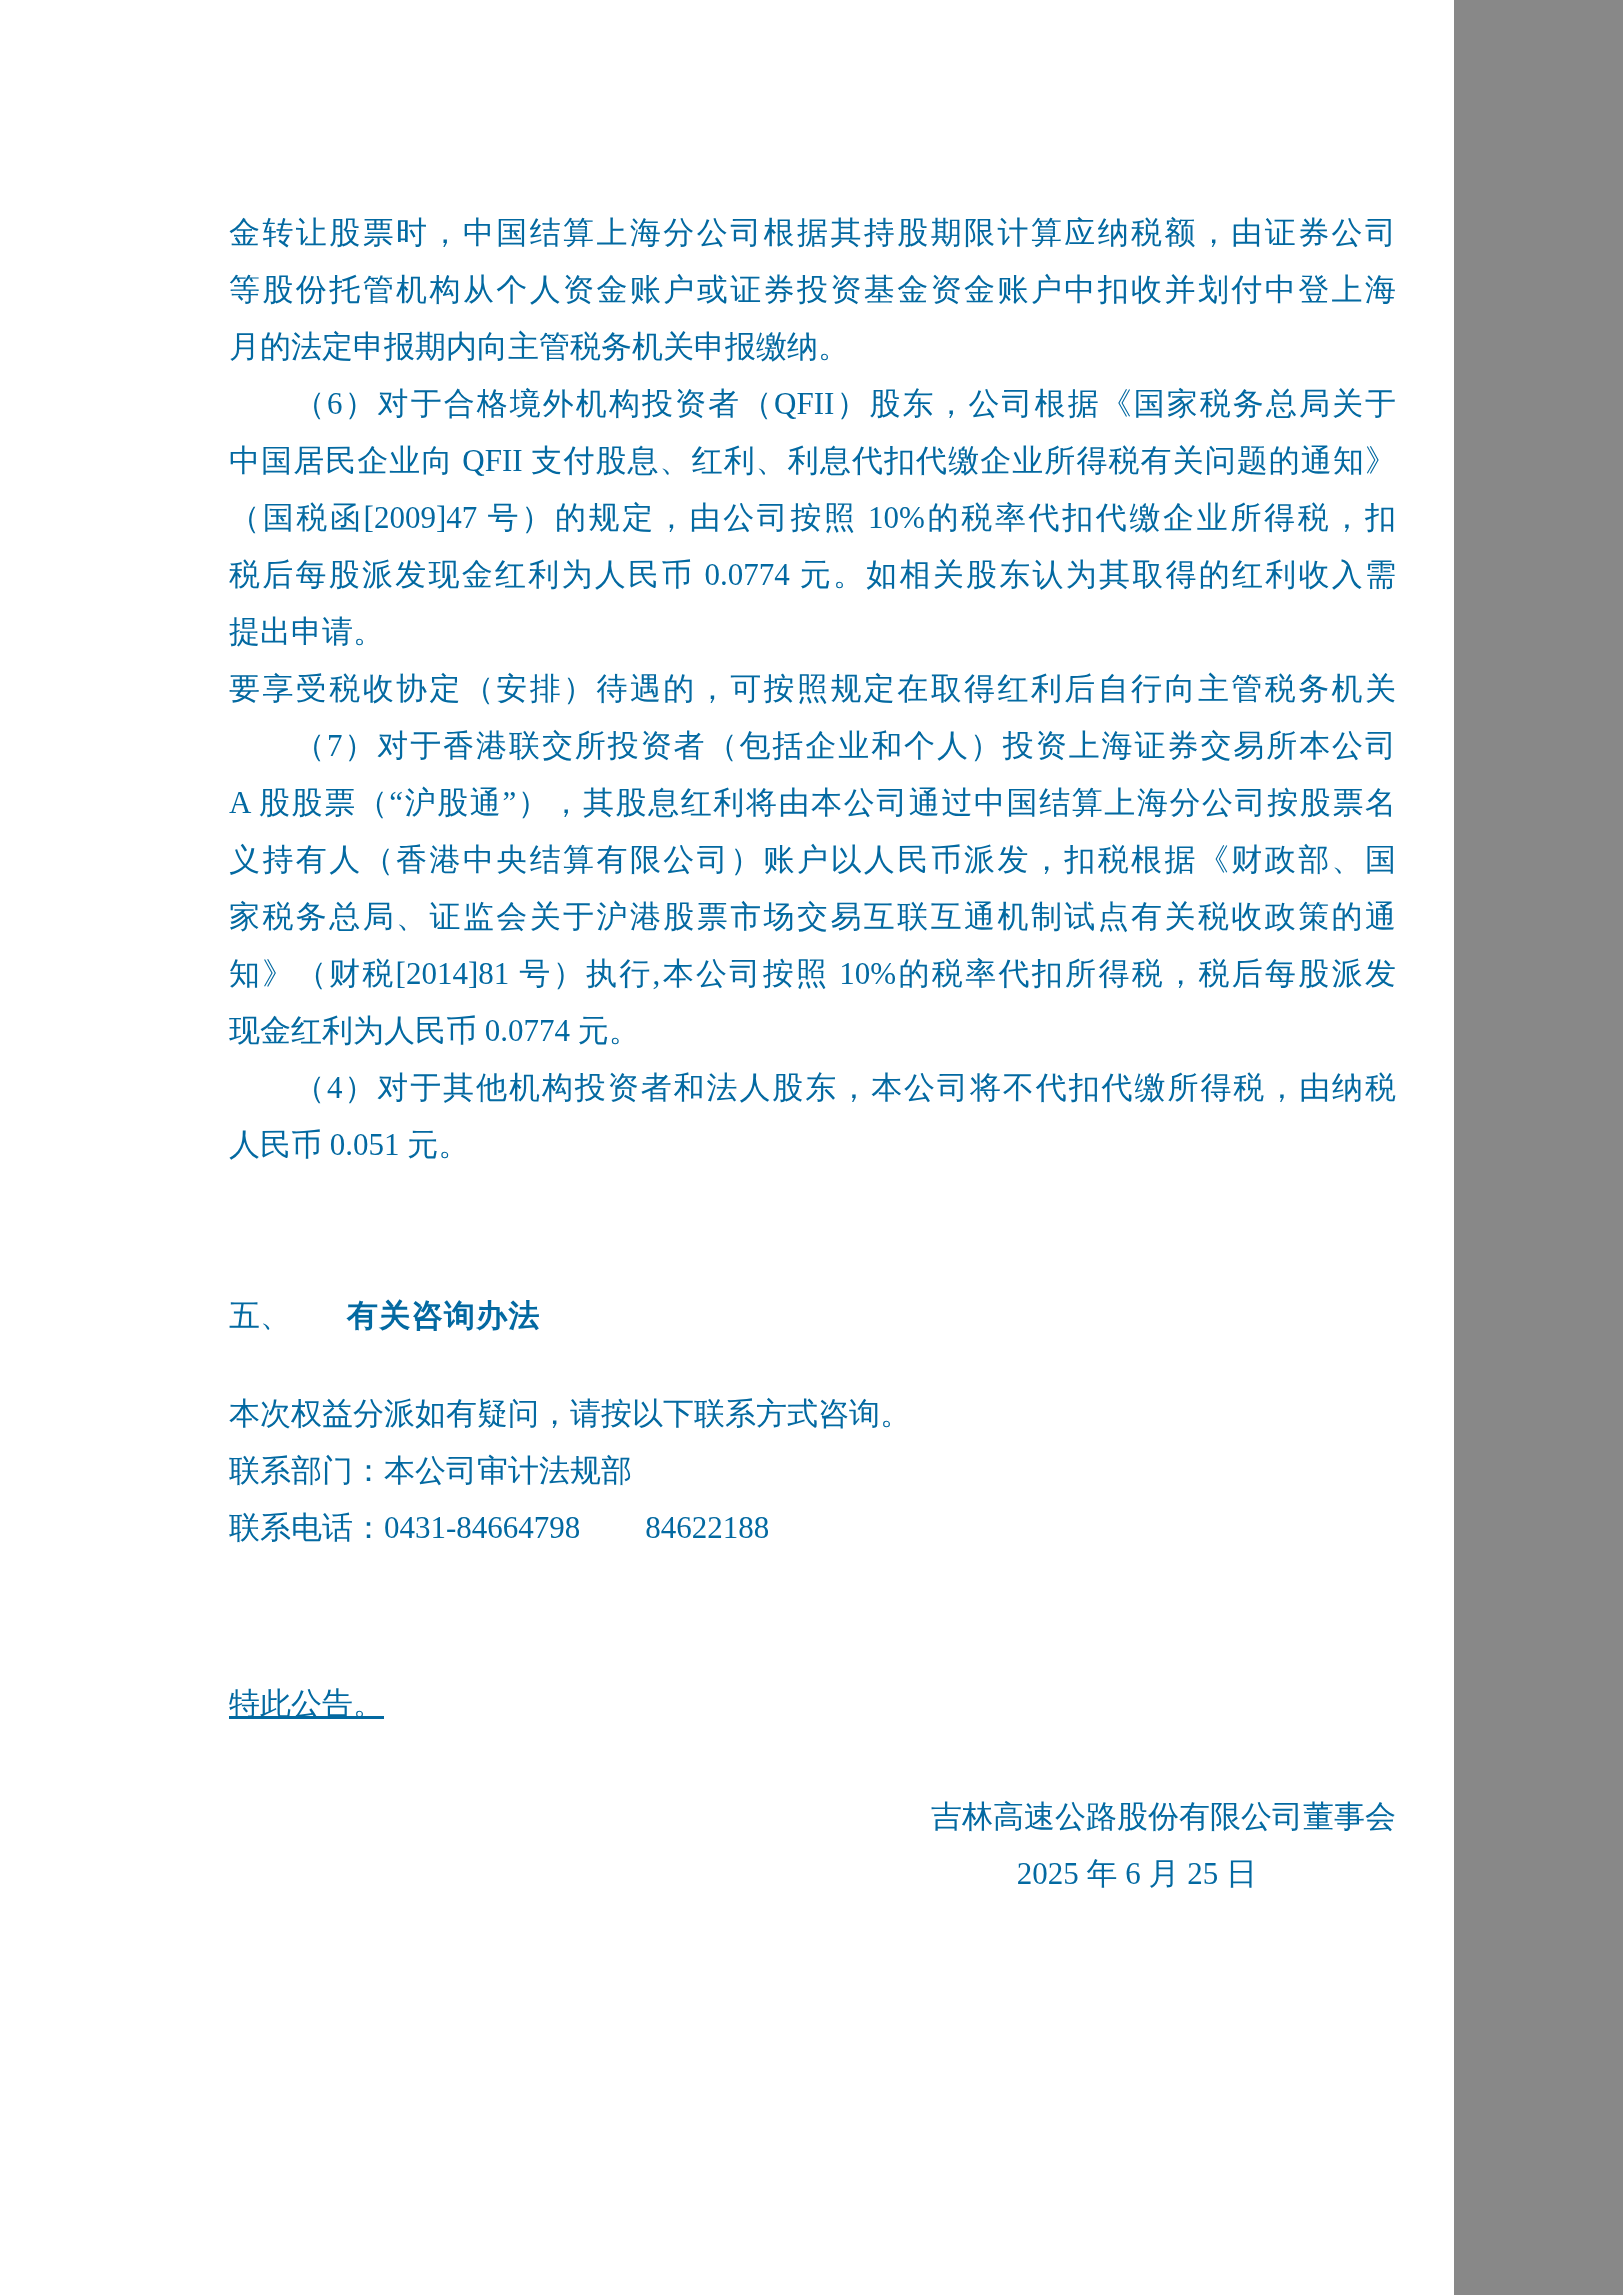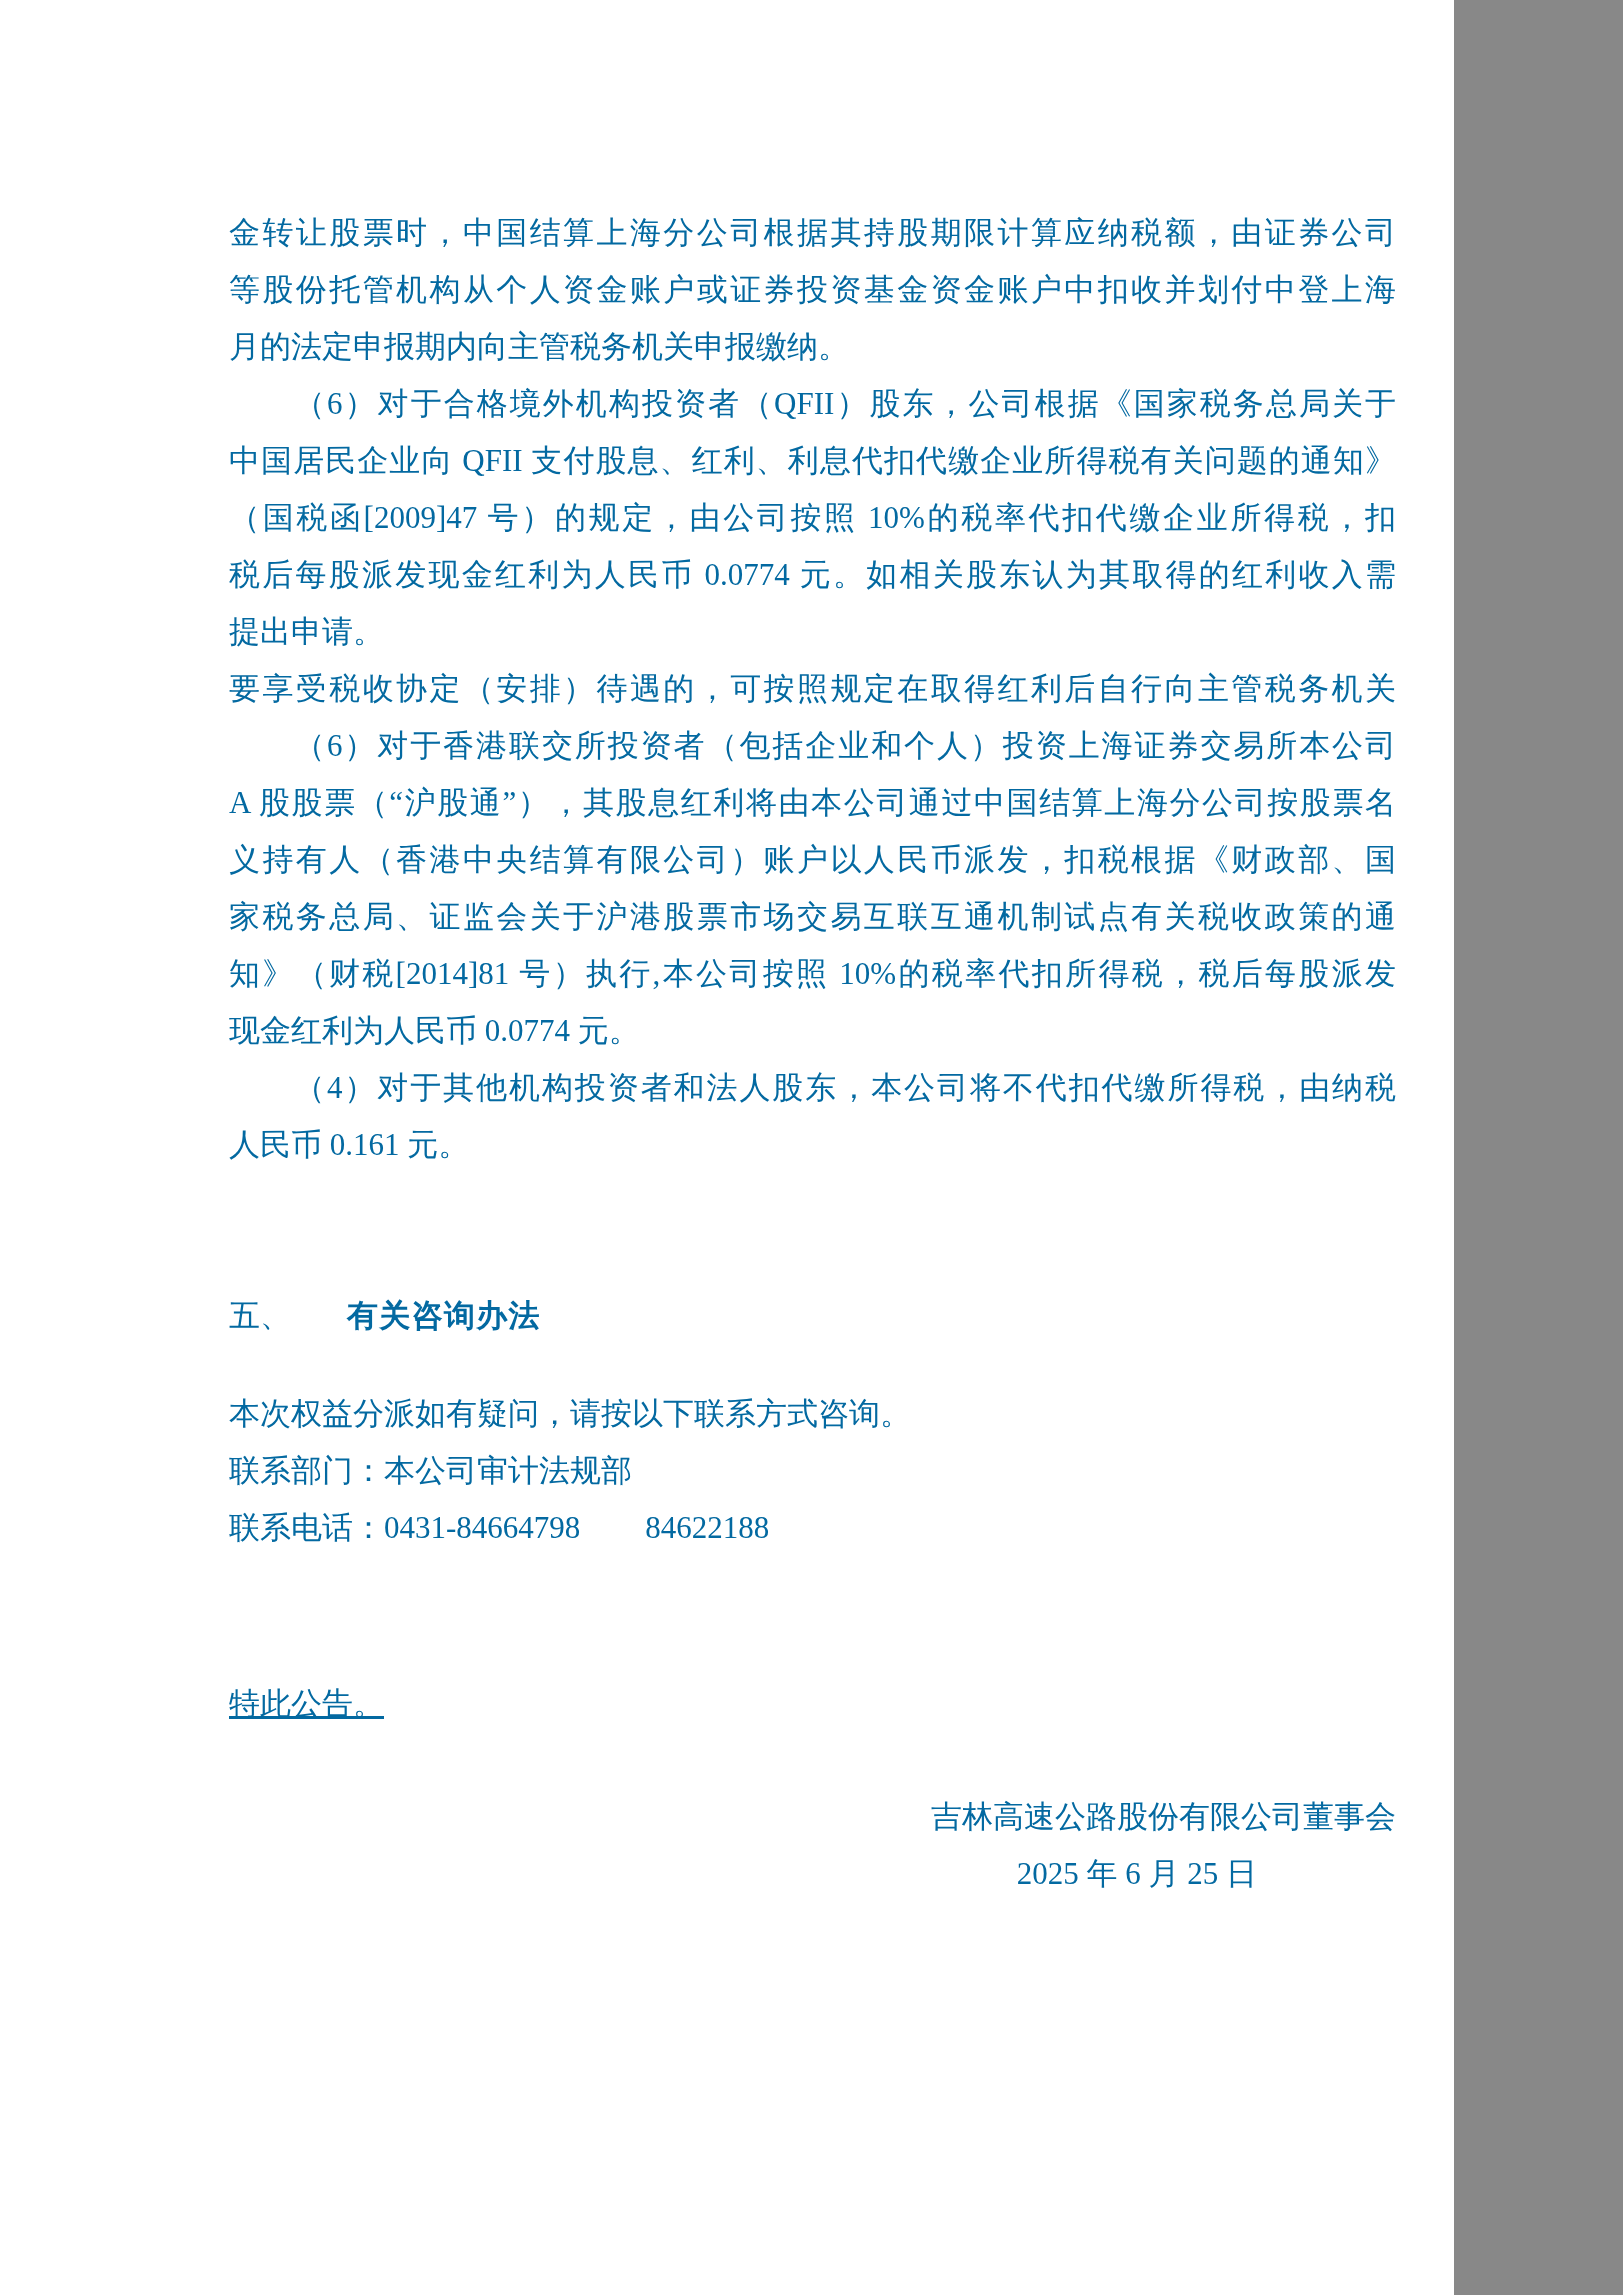--- a/index.html
+++ b/index.html
@@ -87,31 +87,31 @@
     <div class="para">
       <div class="line line--indent">（6）对于合格境外机构投资者（QFII）股东，公司根据《国家税务总局关于</div>
       <div class="line">中国居民企业向 QFII 支付股息、红利、利息代扣代缴企业所得税有关问题的通知》</div>
       <div class="line">（国税函[2009]47 号）的规定，由公司按照 10%的税率代扣代缴企业所得税，扣</div>
       <div class="line">税后每股派发现金红利为人民币 0.0774 元。如相关股东认为其取得的红利收入需</div>
       <div class="line line--end">提出申请。</div>
       <div class="line">要享受税收协定（安排）待遇的，可按照规定在取得红利后自行向主管税务机关</div>
     </div>
 
     <div class="para">
-      <div class="line line--indent">（6）对于香港联交所投资者（包括企业和个人）投资上海证券交易所本公司</div>
+      <div class="line line--indent">（7）对于香港联交所投资者（包括企业和个人）投资上海证券交易所本公司</div>
       <div class="line">A 股股票（“沪股通”），其股息红利将由本公司通过中国结算上海分公司按股票名</div>
       <div class="line">义持有人（香港中央结算有限公司）账户以人民币派发，扣税根据《财政部、国</div>
       <div class="line">家税务总局、证监会关于沪港股票市场交易互联互通机制试点有关税收政策的通</div>
       <div class="line">知》（财税[2014]81 号）执行,本公司按照 10%的税率代扣所得税，税后每股派发</div>
       <div class="line line--end">现金红利为人民币 0.0774 元。</div>
     </div>
 
     <div class="para">
       <div class="line line--indent">（4）对于其他机构投资者和法人股东，本公司将不代扣代缴所得税，由纳税</div>
-      <div class="line line--end">人民币 0.161 元。</div>
+      <div class="line line--end">人民币 0.051 元。</div>
     </div>
 
     <div class="heading">
       <span class="num">五、</span>
       <span class="title">有关咨询办法</span>
     </div>
 
     <div class="contact">
       <div class="cline">本次权益分派如有疑问，请按以下联系方式咨询。</div>
       <div class="cline">联系部门：本公司审计法规部</div>

